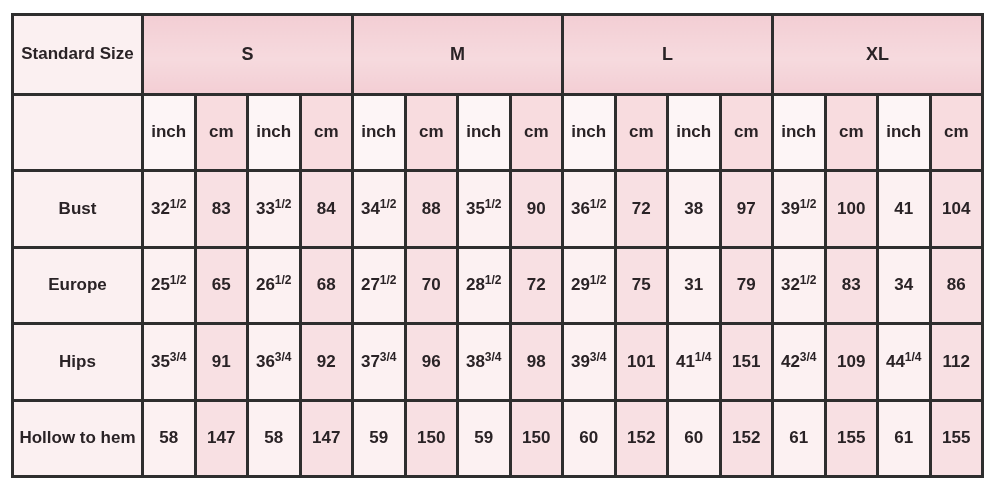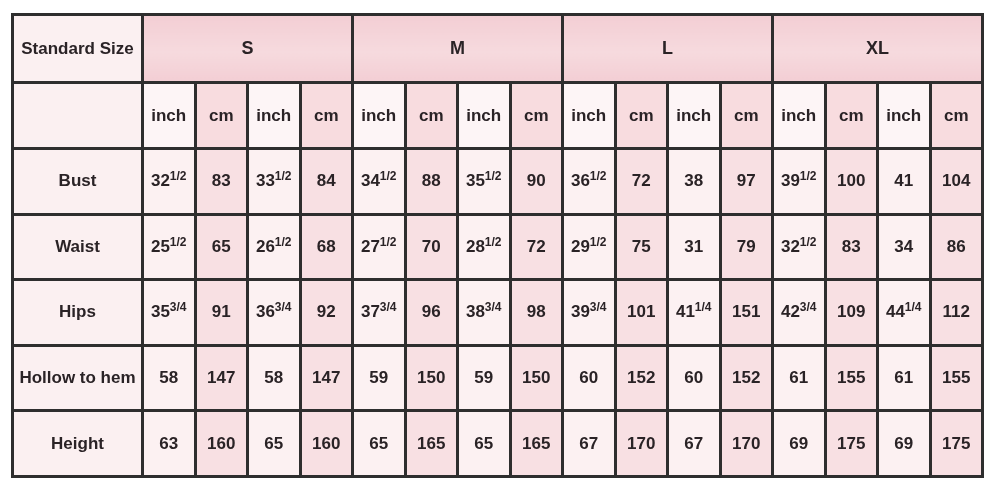--- a/index.html
+++ b/index.html
@@ -124,21 +124,21 @@
           <td class="col-inch">36<span class="frac">1/2</span></td>
           <td class="col-cm">72</td>
           <td class="col-inch">38</td>
           <td class="col-cm">97</td>
           <td class="col-inch">39<span class="frac">1/2</span></td>
           <td class="col-cm">100</td>
           <td class="col-inch">41</td>
           <td class="col-cm">104</td>
         </tr>
         <tr class="brow">
-          <td class="label">Waist</td>
+          <td class="label">Europe</td>
           <td class="col-inch">25<span class="frac">1/2</span></td>
           <td class="col-cm">65</td>
           <td class="col-inch">26<span class="frac">1/2</span></td>
           <td class="col-cm">68</td>
           <td class="col-inch">27<span class="frac">1/2</span></td>
           <td class="col-cm">70</td>
           <td class="col-inch">28<span class="frac">1/2</span></td>
           <td class="col-cm">72</td>
           <td class="col-inch">29<span class="frac">1/2</span></td>
           <td class="col-cm">75</td>
@@ -180,34 +180,15 @@
           <td class="col-cm">150</td>
           <td class="col-inch">60</td>
           <td class="col-cm">152</td>
           <td class="col-inch">60</td>
           <td class="col-cm">152</td>
           <td class="col-inch">61</td>
           <td class="col-cm">155</td>
           <td class="col-inch">61</td>
           <td class="col-cm light">155</td>
         </tr>
-        <tr class="brow">
-          <td class="label">Height</td>
-          <td class="col-inch">63</td>
-          <td class="col-cm">160</td>
-          <td class="col-inch">65</td>
-          <td class="col-cm">160</td>
-          <td class="col-inch">65</td>
-          <td class="col-cm">165</td>
-          <td class="col-inch">65</td>
-          <td class="col-cm">165</td>
-          <td class="col-inch">67</td>
-          <td class="col-cm">170</td>
-          <td class="col-inch">67</td>
-          <td class="col-cm">170</td>
-          <td class="col-inch">69</td>
-          <td class="col-cm">175</td>
-          <td class="col-inch">69</td>
-          <td class="col-cm">175</td>
-        </tr>
       </tbody>
   </table>
 </div>
 
 </body></html>

